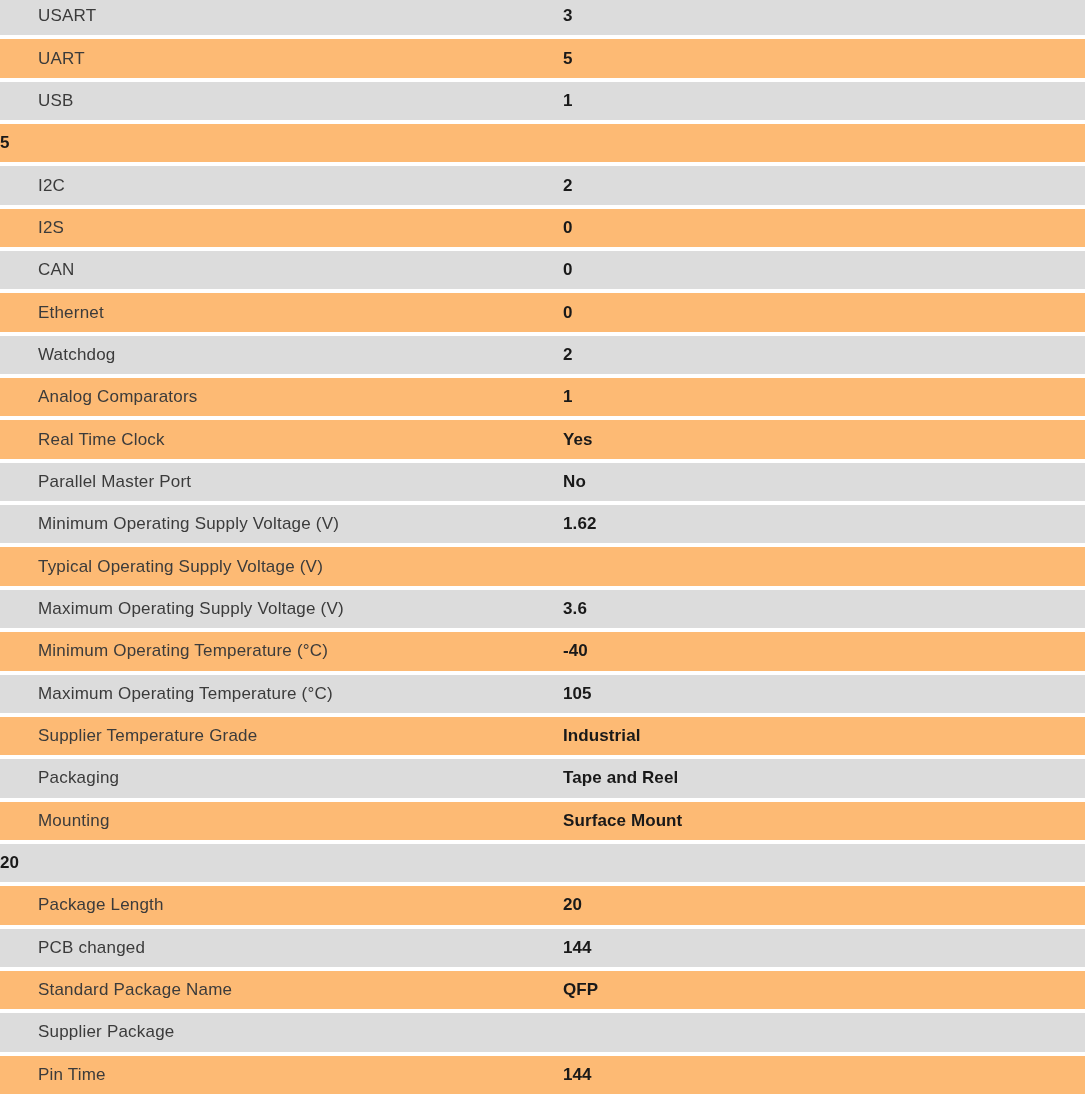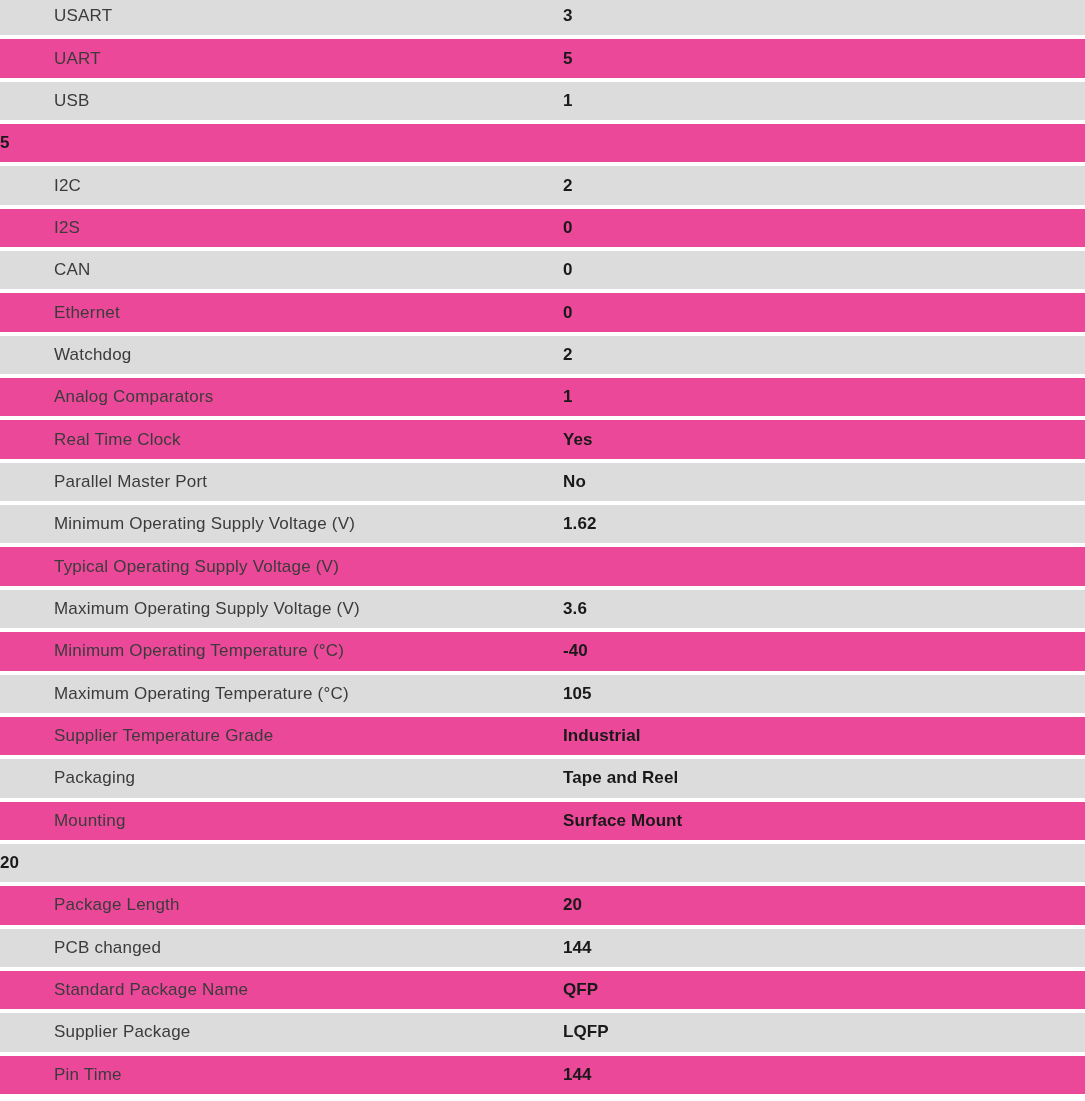--- a/index.html
+++ b/index.html
@@ -17,30 +17,30 @@
     margin-top: -5px; 
   }
   .spec-row {
     height: 42.35px;
     box-sizing: border-box;
     display: flex;
     align-items: center;
     border-top: 2.6px solid #ffffff;
     border-bottom: 2.6px solid #ffffff;
     background-clip: padding-box;
-    background-color: #ec4899;
+    background-color: #fdba74;
   }
   .spec-row.striped {
     background-color: #dcdcdc;
   }
   .spec-label {
     flex: 0 0 auto;
     box-sizing: border-box;
     width: 563px;
-    padding-left: 54px;
+    padding-left: 38px;
     font-size: 17px;
     letter-spacing: 0.2px;
     color: #3b3b3b;
     font-weight: 400;
     white-space: nowrap;
   }
   .spec-value {
     flex: 1 1 auto;
     font-size: 17px;
     letter-spacing: 0.1px;
@@ -141,19 +141,18 @@
     <div class="spec-row striped">
       <span class="spec-label">PCB changed</span>
       <span class="spec-value">144</span>
     </div>
     <div class="spec-row">
       <span class="spec-label">Standard Package Name</span>
       <span class="spec-value">QFP</span>
     </div>
     <div class="spec-row striped">
       <span class="spec-label">Supplier Package</span>
-      <span class="spec-value">LQFP</span>
     </div>
     <div class="spec-row">
       <span class="spec-label">Pin Time</span>
       <span class="spec-value">144</span>
     </div>
   </div>
 
 </body></html>

